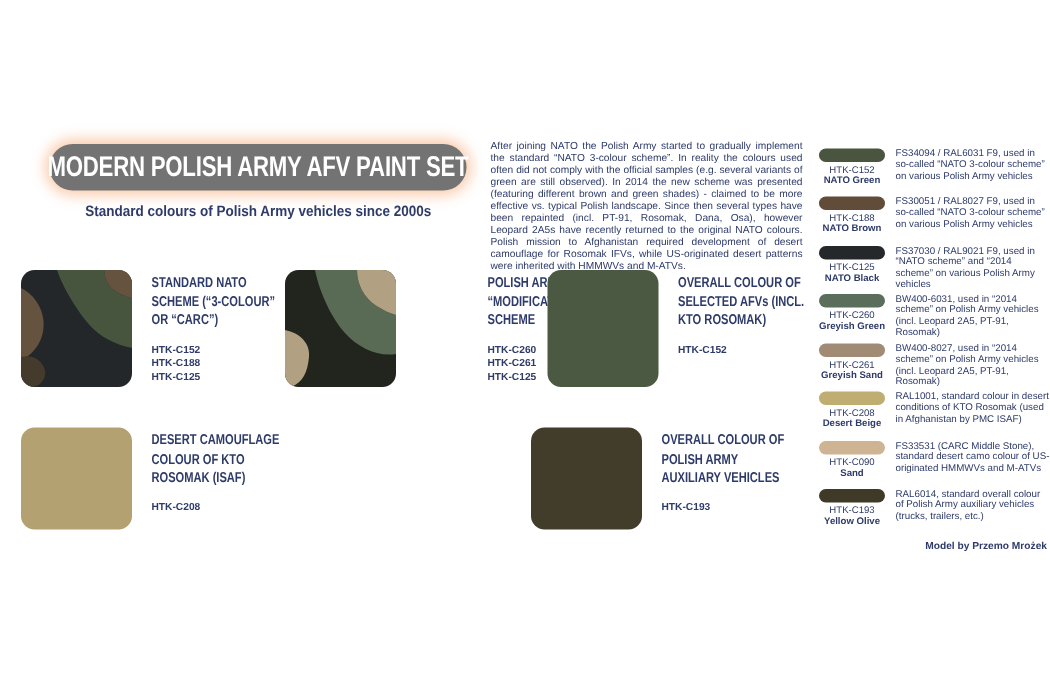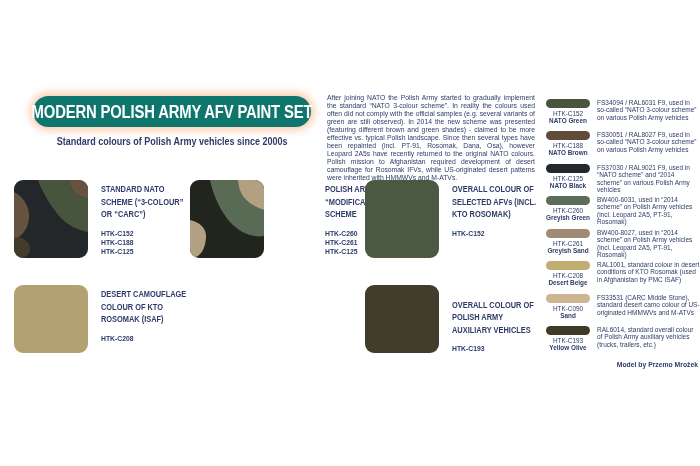--- a/index.html
+++ b/index.html
@@ -61,21 +61,21 @@
   .credit {
     position:absolute; left:540px; top:361px; width:158px;
     text-align:right; font-size:6.8px; font-weight:600;
   }
 </style>
 </head>
 <body style="--navy: #2e3b69;">
 
 <div class="poster">
 
-  <div class="banner" style="background: #0f766e;">
+  <div class="banner" style="background: #737373;">
     <span class="banner-text">MODERN POLISH ARMY AFV PAINT SET</span>
   </div>
   <div class="subtitle">
     <span class="subtitle-text">Standard colours of Polish Army vehicles since 2000s</span>
   </div>
 
   <p class="intro">After joining NATO the Polish Army started to gradually implement the standard “NATO 3-colour scheme”. In reality the colours used often did not comply with the official samples (e.g. several variants of green are still observed). In 2014 the new scheme was presented (featuring different brown and green shades) - claimed to be more effective vs. typical Polish landscape. Since then several types have been repainted (incl. PT-91, Rosomak, Dana, Osa), however Leopard 2A5s have recently returned to the original NATO colours. Polish mission to Afghanistan required development of desert camouflage for Rosomak IFVs, while US-originated desert patterns were inherited with HMMWVs and M-ATVs.</p>
 
   <div class="scheme" style="left:14px; top:180px;">
     <div class="swatch-wrap">
@@ -144,21 +144,21 @@
     <div class="swatch-solid short" style="background: rgb(180, 161, 114);"></div>
     <div class="scheme-text">
       <div class="scheme-title">DESERT CAMOUFLAGE COLOUR OF KTO ROSOMAK (ISAF)</div>
       <div class="scheme-codes">
         <div>HTK-C208</div>
       </div>
     </div>
   </div>
 
 
-  <div class="scheme" style="left:365px; top:285px;align-items:flex-end;">
+  <div class="scheme" style="left:354px; top:285px;">
     <div class="swatch-solid short" style="background: rgb(66, 61, 43);"></div>
     <div class="scheme-text">
       <div class="scheme-title">OVERALL COLOUR OF POLISH ARMY AUXILIARY VEHICLES</div>
       <div class="scheme-codes">
         <div>HTK-C193</div>
       </div>
     </div>
   </div>
 
   <div class="paint" style="top:99px;">

